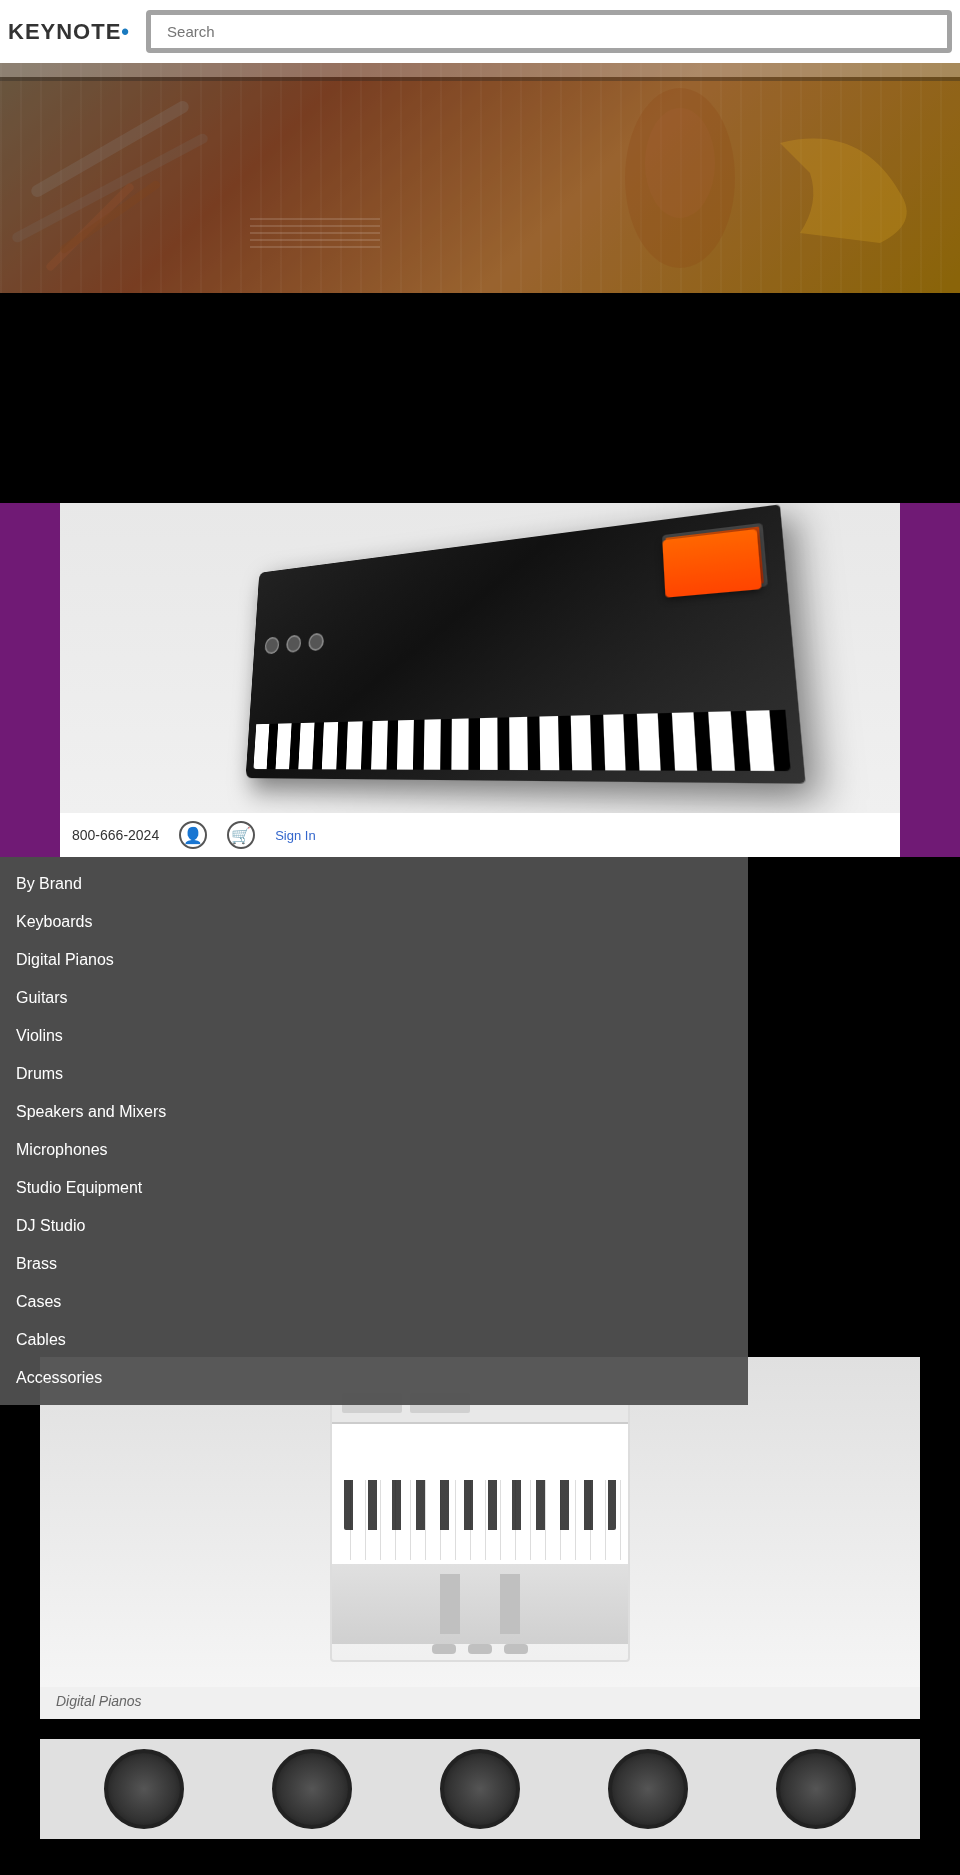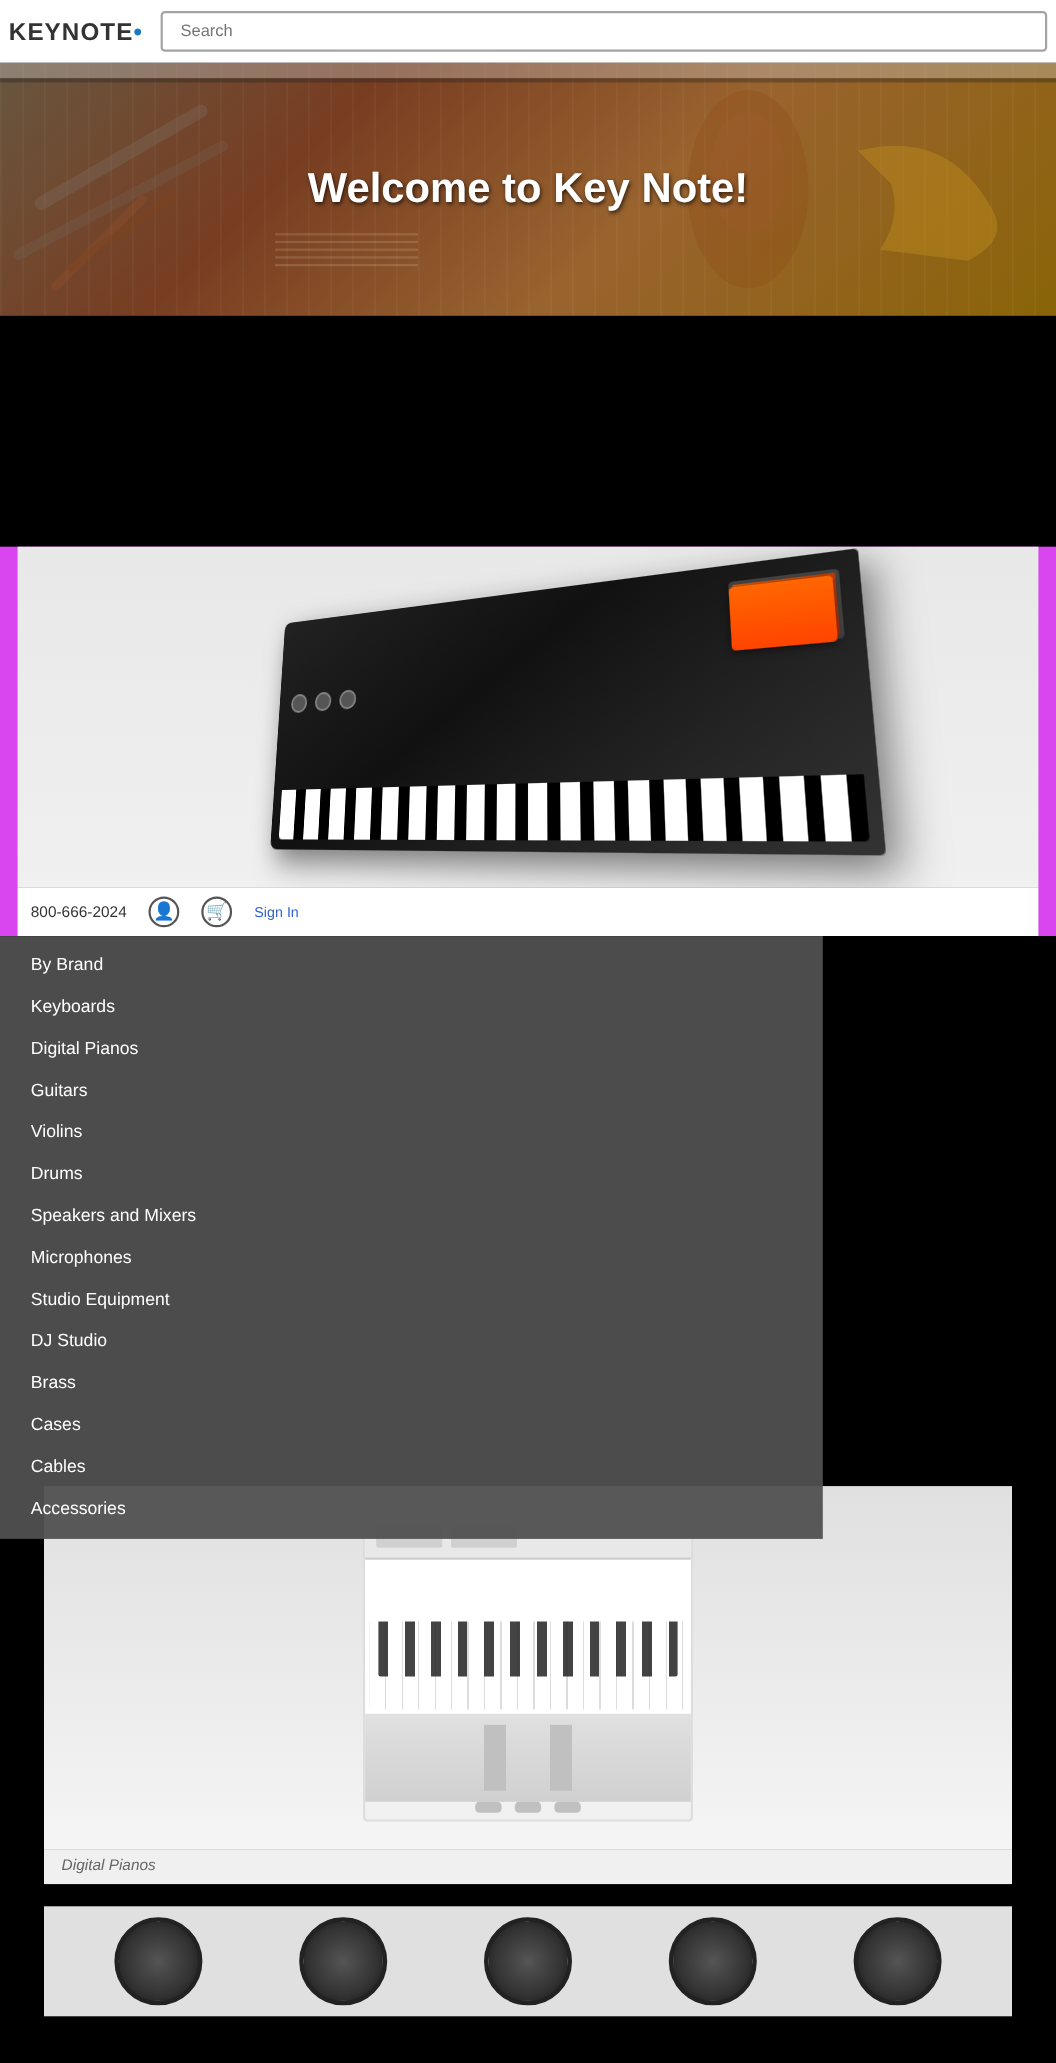--- a/index.html
+++ b/index.html
@@ -18,21 +18,21 @@
       font-size: 22px;
       font-weight: bold;
       color: #1a7abf;
       letter-spacing: 1px;
       white-space: nowrap;
       margin-right: 16px;
     }
     .logo span { color: #333; }
     .search-bar {
       flex: 1;
-      border: 2px solid #a3a3a3;
+      border: 5px solid #a3a3a3;
       border-radius: 4px;
       padding: 8px 16px;
       font-size: 15px;
       color: #999;
       outline: none;
       background: #fff;
     }
 
     
     .hero-banner {
@@ -144,21 +144,21 @@
     }
 
     
     .nav-menu {
       background: rgba(80, 80, 80, 0.95);
       width: 748px;
       position: absolute;
       top: 0;
       left: 0;
       z-index: 100;
-      padding: 8px 12px;
+      padding: 8px 0;
     }
     .nav-menu-item {
       padding: 10px 16px;
       color: #fff;
       font-size: 16px;
       cursor: pointer;
       display: block;
     }
 
     
@@ -285,27 +285,26 @@
     <rect x="30" y="160" width="120" height="8" rx="4" fill="#A0522D" opacity="0.7" transform="rotate(-45,90,164)"></rect>
     <rect x="50" y="150" width="120" height="8" rx="4" fill="#8B4513" opacity="0.6" transform="rotate(-35,110,154)"></rect>
 
     <rect x="250" y="155" width="130" height="2" fill="#fff" opacity="0.4"></rect>
     <rect x="250" y="162" width="130" height="2" fill="#fff" opacity="0.4"></rect>
     <rect x="250" y="169" width="130" height="2" fill="#fff" opacity="0.4"></rect>
     <rect x="250" y="176" width="130" height="2" fill="#fff" opacity="0.4"></rect>
     <rect x="250" y="183" width="130" height="2" fill="#fff" opacity="0.4"></rect>
   </svg>
   <div class="hero-text">
-    <h1>Welcome to Key Note!</h1>
   </div>
 </div>
 
 <div class="black-section"></div>
 
-<div style="background:#d946ef; padding: 0 16px;">
+<div style="background:#701a75; padding: 0 60px;">
   <div class="keyboard-img">
     <div class="keyboard-illustration">
 
       <div style="position:absolute;top:15px;right:15px;width:85px;height:58px;background:linear-gradient(180deg,#1a1a2e,#16213e);border-radius:4px;border:3px solid #444;overflow:hidden;">
         <div style="width:100%;height:100%;background:linear-gradient(135deg,#ff6600,#cc3300);opacity:0.85;display:flex;align-items:center;justify-content:center;">
           <div style="width:60px;height:40px;background:rgba(0,0,0,0.5);border-radius:2px;"></div>
         </div>
       </div>
 
       <div style="position:absolute;top:80px;left:15px;display:flex;gap:10px;">

